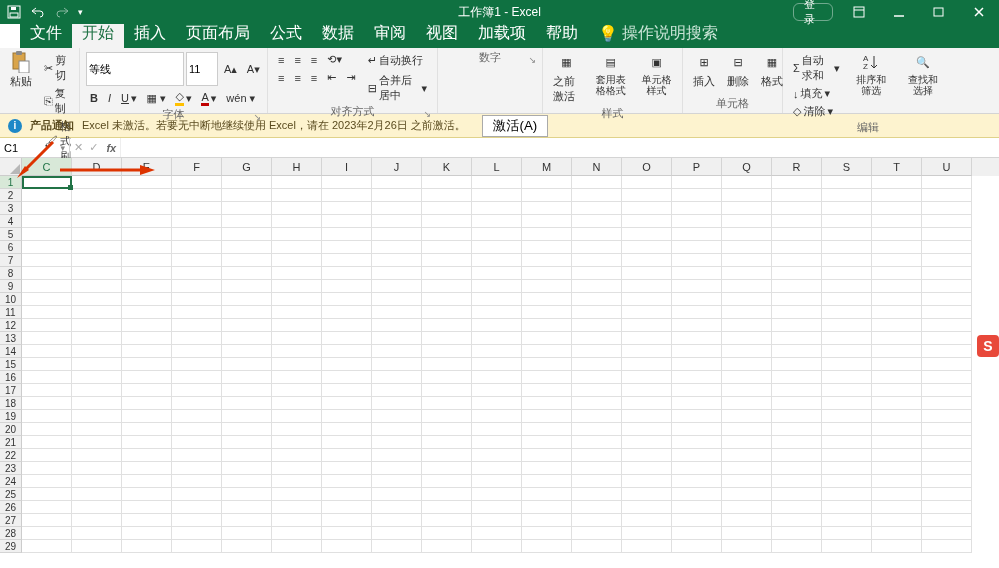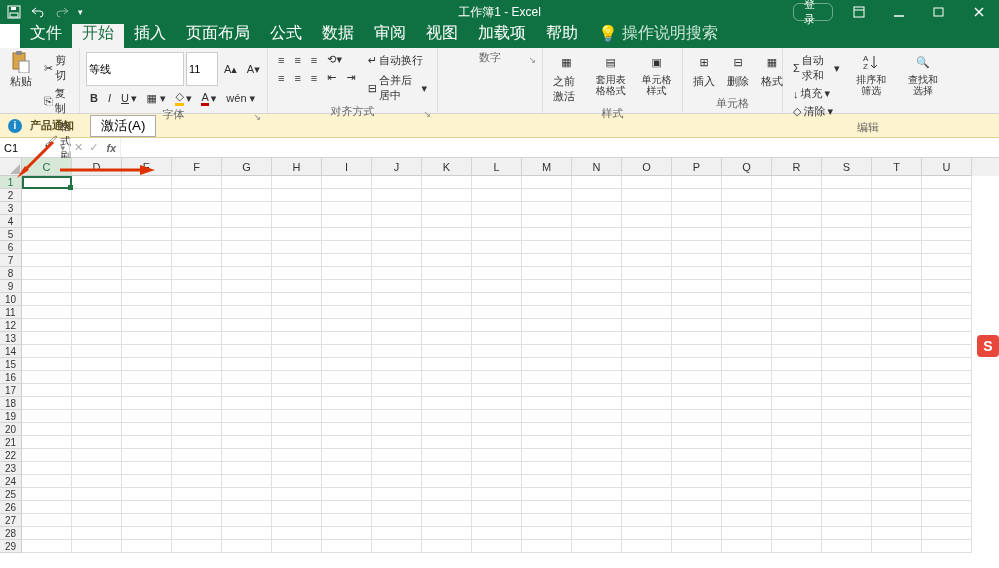--- a/index.html
+++ b/index.html
@@ -269,20 +269,21 @@
           <span style="font-size:10px;text-align:center;line-height:11px">查找和选择</span>
         </div>
     </div>
     <div class="rgroup-label"><span>编辑</span></div>
   </div>
 </div>
 
 <div class="activation">
   <span class="act-ico">i</span>
   <b>产品通知</b>
+  <span>Excel 未激活。若要无中断地继续使用 Excel，请在 2023年2月26日 之前激活。</span>
   <button class="act-btn">激活(A)</button>
 </div>
 
 <div class="namebar">
   <div class="namebox">
     <span>C1</span>
       <span style="color:#888;font-size:9px">▾</span>
   </div>
   <div class="fx-btns">
     <span>✕</span>

